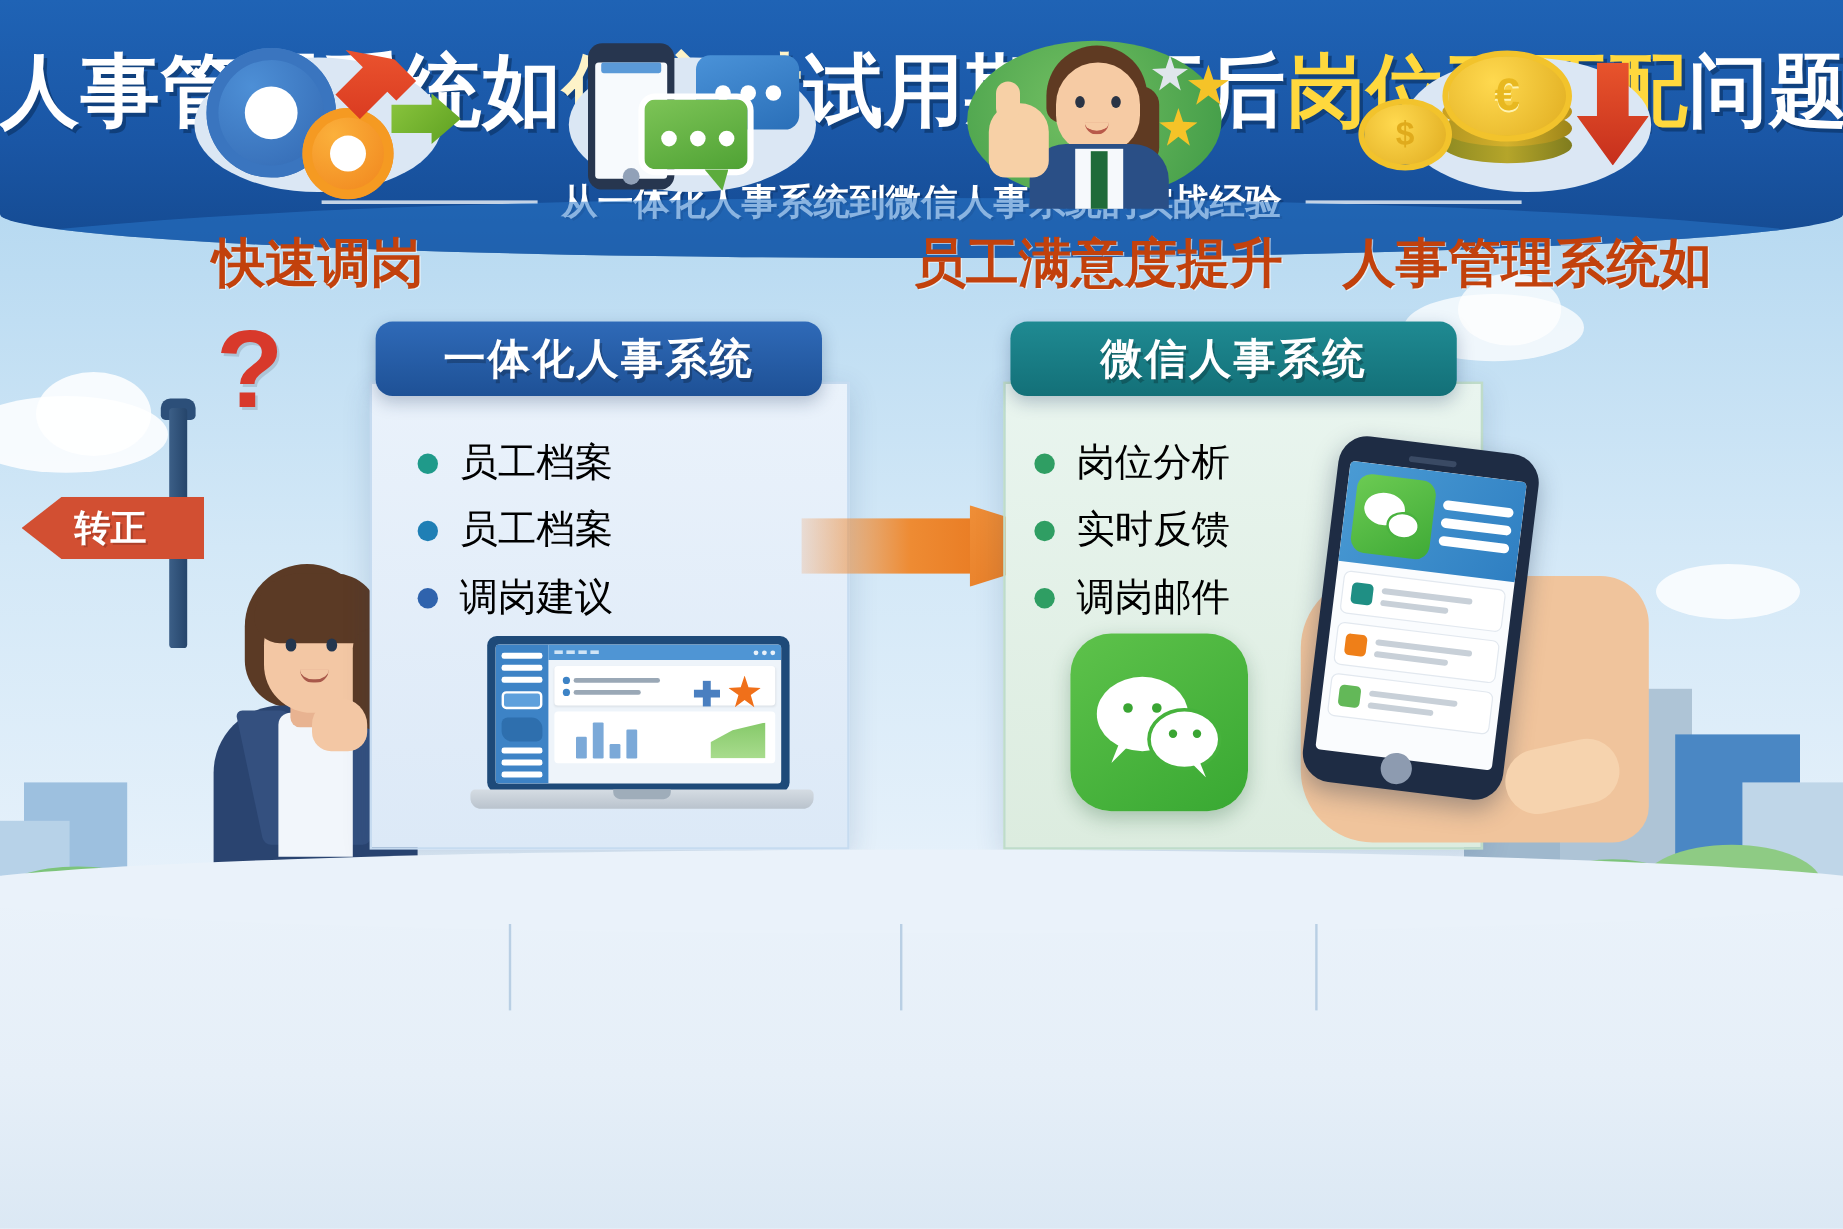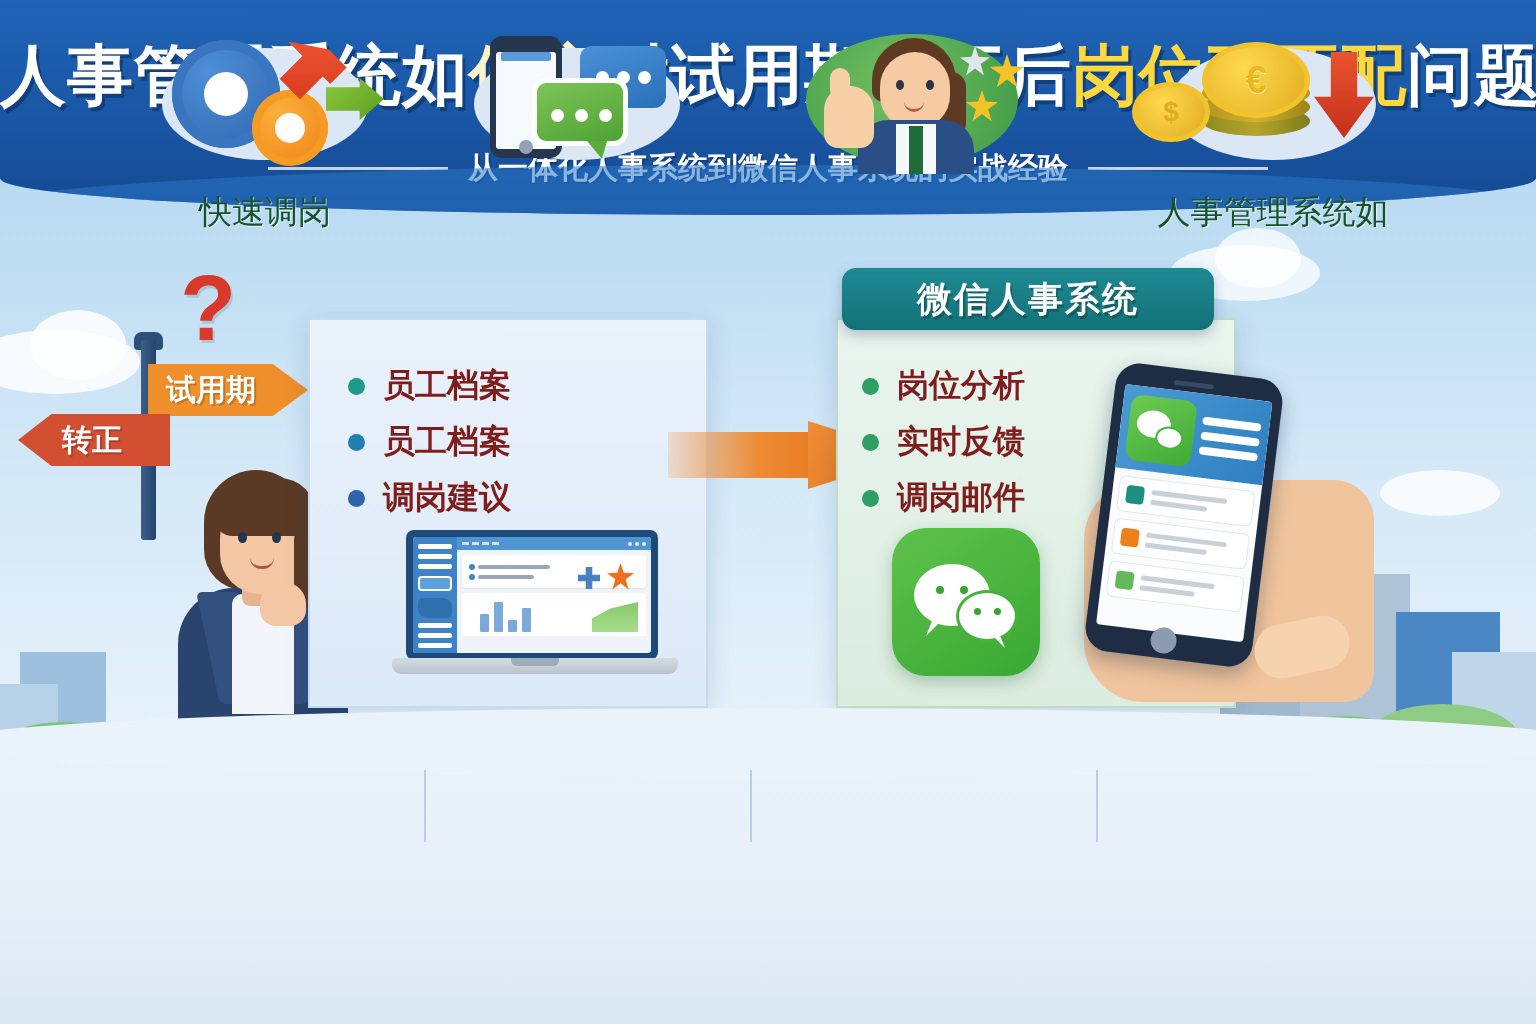--- a/index.html
+++ b/index.html
@@ -131,21 +131,21 @@
   .panel-head span { font-size:35px; font-weight:bold; color:#fff;
     text-shadow:2px 3px 0 rgba(0,0,0,.22); letter-spacing:2px; }
   .panel-head.left  { left:313px; width:372px; background:linear-gradient(180deg,#2f6ab8,#1e5196); }
   .panel-head.right { left:842px; width:372px; background:linear-gradient(180deg,#1f8a92,#137078); }
 
   .bullets { position:absolute; top:358px; width:330px; }
   .bullets.left  { left:348px; }
   .bullets.right { left:862px; }
   .bullet { display:flex; align-items:center; gap:18px; height:56px; }
   .dot { width:17px; height:17px; border-radius:50%; flex:none; }
-  .bullet-text { font-size:32px; font-weight:bold; color:#7f1d1d; white-space:nowrap; }
+  .bullet-text { font-size:32px; font-weight:normal; color:#000000; white-space:nowrap; }
 
   
   .arrow-wrap { position:absolute; left:668px; top:396px; width:250px; height:118px; }
   .arrow-shaft {
     position:absolute; left:0; top:36px; width:165px; height:46px;
     background:linear-gradient(90deg,rgba(240,160,100,.25) 0%,#ee8b33 55%,#e8781f 100%);
   }
   .arrow-head {
     position:absolute; left:140px; top:6px; width:108px; height:106px;
     background:linear-gradient(135deg,#f0913a,#e2711a);
@@ -231,21 +231,21 @@
 
   
   .bottom { position:absolute; left:0; top:740px; width:1536px; height:284px;
     background:linear-gradient(180deg,#eaf2fa 0%,#e6eff8 55%,#dbe8f4 100%); }
   .bottom::before{ content:""; position:absolute; left:-4%; top:-32px; width:108%; height:70px;
     background:#eaf2fa; border-radius:50%; }
   .feature { position:absolute; top:24px; width:310px; text-align:center; }
   .f-art { position:relative; height:150px; margin:0 auto; width:230px; }
   .f-oval { position:absolute; left:12px; top:24px; width:206px; height:112px;
     background:#dbe7f4; border-radius:50%; }
-  .f-label { margin-top:16px; font-size:33px; font-weight:normal; color:#14532d;
+  .f-label { margin-top:16px; font-size:44px; font-weight:bold; color:#c2410c;
     white-space:nowrap; text-shadow:1px 1px 0 rgba(255,255,255,.6); }
   .divider { position:absolute; top:770px; width:2px; height:72px; background:#b9cfe4; }
 
   
   .gear { position:absolute; border-radius:50%; }
   .gear::before{ content:""; position:absolute; left:50%; top:50%; transform:translate(-50%,-50%);
     background:#fff; border-radius:50%; }
   .gear.big { left:22px; top:16px; width:108px; height:108px;
     background:radial-gradient(circle at 35% 30%,#4d8fd6,#2f63ad);
     box-shadow:0 0 0 10px #3a75bf inset; }
@@ -350,23 +350,20 @@
     <div class="subwrap">
       <div class="subrule"></div>
       <div class="subtitle">从一体化人事系统到微信人事系统的实战经验</div>
       <div class="subrule"></div>
     </div>
   </div>
 
   <div class="qmark">?</div>
   <div class="post-cap"></div>
   <div class="post"></div>
-  <div class="sign sign-right">
-    <span>试用期</span>
-  </div>
   <div class="sign sign-left">
     <span>转正</span>
   </div>
 
   <div class="person">
     <div class="p-hair-back"></div>
     <div class="p-body"></div>
     <div class="p-lapelL"></div>
     <div class="p-lapelR"></div>
     <div class="p-shirt"></div>
@@ -375,20 +372,23 @@
     <div class="p-hair"></div>
     <div class="p-ponytail"></div>
     <div class="p-eye l"></div>
     <div class="p-eye r"></div>
     <div class="p-smile"></div>
     <div class="p-hand"></div>
   </div>
 
 
   <div class="panel left"></div>
+  <div class="panel-head left">
+    <span>一体化人事系统</span>
+  </div>
   <div class="bullets left">
     <div class="bullet">
       <span class="dot" style="background:#1f9a8a"></span>
       <span class="bullet-text">员工档案</span>
     </div>
     <div class="bullet">
       <span class="dot" style="background:#1f7fb5"></span>
       <span class="bullet-text">员工档案</span>
     </div>
     <div class="bullet">
@@ -565,20 +565,21 @@
       <div class="tu-eye r"></div>
       <div class="tu-mouth"></div>
       <div class="tu-body"></div>
       <div class="tu-shirt"></div>
       <div class="tu-tie"></div>
       <div class="tu-thumb"></div>
       <span class="star" style="left:160px; top:22px; width:30px; height:30px; background:#dfe6ec;"></span>
       <span class="star" style="left:190px; top:30px; width:34px; height:34px; background:#f5c328;"></span>
       <span class="star" style="left:166px; top:66px; width:32px; height:32px; background:#f5c328;"></span>
     </div>
+    <div class="f-label">员工满意度提升</div>
   </div>
 
   <div class="feature" style="left:1118px;">
     <div class="f-art">
       <div class="f-oval"></div>
       <div class="coin-stack">
         <div class="coin-layer" style="top:64px; background:linear-gradient(90deg,#8d8a22,#b5a52a,#7f7c1e);"></div>
         <div class="coin-layer" style="top:50px; background:linear-gradient(90deg,#b09520,#d4b12c,#9c8419);"></div>
         <div class="coin-layer" style="top:36px;"></div>
         <div class="coin-big">€</div>

